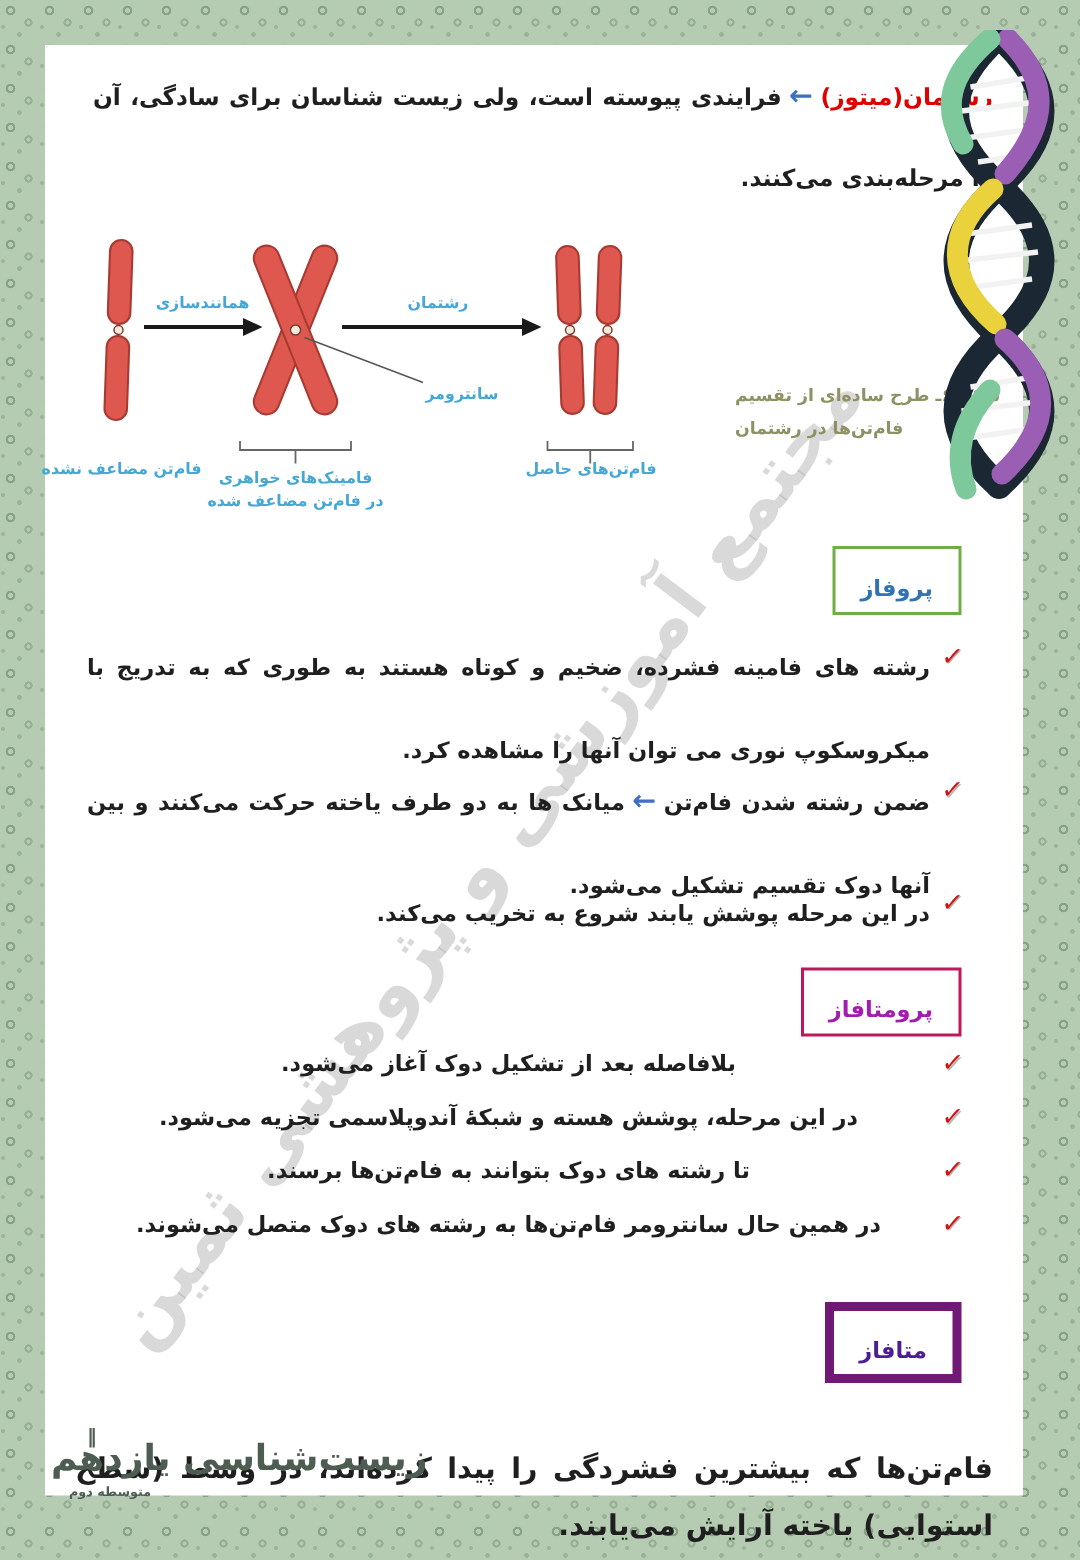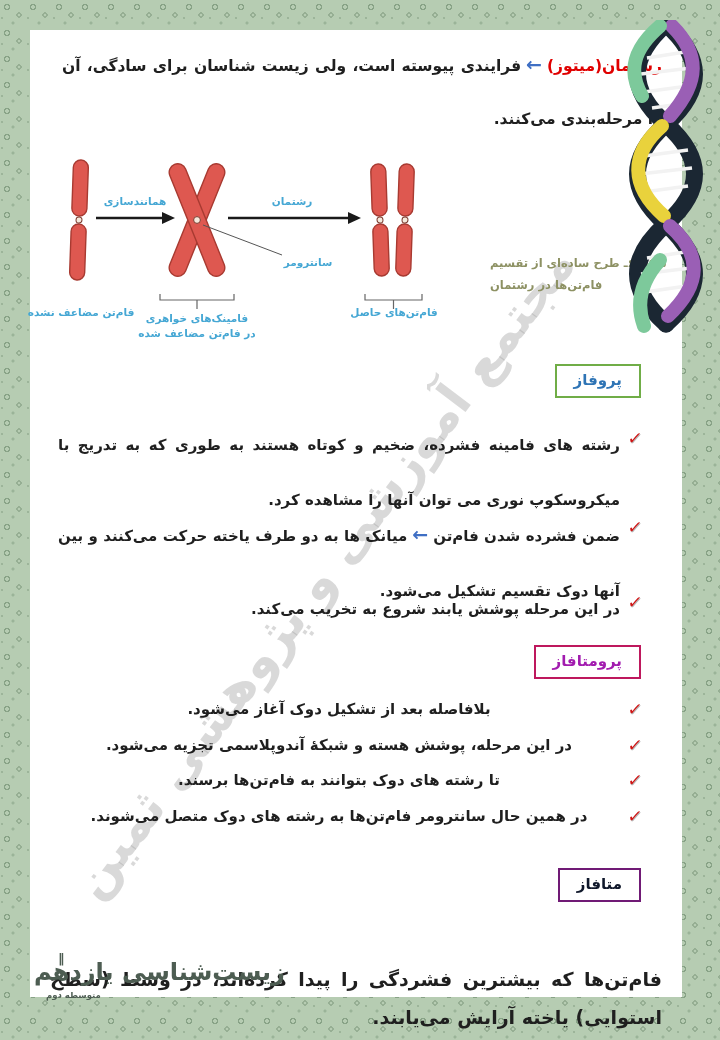--- a/index.html
+++ b/index.html
@@ -46,26 +46,26 @@
   .figure-svg { position:absolute; top:118px; left:12px; overflow:visible; z-index:4; }
   .fig-caption {
     position:absolute; top:223px; left:460px; width:178px; z-index:4;
     direction:rtl; text-align:left;
     font-size:11.5px; font-weight:bold; color:#8d9163; line-height:1.9;
   }
 
   
   .phase-box {
     position:absolute; right:41px; z-index:4;
-    display:inline-block; padding:5px 17px 7px;
+    display:inline-block; padding:17px 17px 7px;
     font-size:15px; font-weight:bold; background:#fff;
   }
   .phase-green  { top:334px; border:2px solid #70ad47; color:#2e74b5; }
   .phase-blue   { top:615px; border:2px solid #be185d; color:#a21caf; }
-  .phase-gold   { top:838px; border:2px solid #701a75; color:#0f172a;text-align:right; }
+  .phase-gold   { top:838px; border:6px solid #701a75; color:#4c1d95;text-align:right; }
 
   
   .bullet {
     position:absolute; right:40px; left:28px; z-index:4;
     display:flex; direction:rtl; align-items:flex-start;
   }
   .check {
     flex:0 0 22px; font-size:17px; font-weight:bold; color:#cf1414;
     line-height:40px; text-shadow:1px 1px 0 rgba(90,90,90,.45);
     transform:skewX(-8deg);
@@ -166,21 +166,21 @@
 
     <div class="phase-box phase-green">پروفاز</div>
 
     <div class="bullet b1">
       <span class="check">✓</span>
       <span class="btext">رشته های فامینه فشرده، ضخیم و کوتاه هستند به طوری که به تدریج با میکروسکوپ نوری می توان آنها را مشاهده کرد.</span>
     </div>
 
     <div class="bullet b2">
       <span class="check">✓</span>
-      <span class="btext"><span>ضمن فشرده شدن فام‌تن</span><span class="blue-arrow">←</span><span>میانک ها به دو طرف یاخته حرکت می‌کنند و بین آنها دوک تقسیم تشکیل می‌شود.</span></span>
+      <span class="btext"><span>ضمن رشته شدن فام‌تن</span><span class="blue-arrow">←</span><span>میانک ها به دو طرف یاخته حرکت می‌کنند و بین آنها دوک تقسیم تشکیل می‌شود.</span></span>
     </div>
 
     <div class="bullet b3">
       <span class="check">✓</span>
       <span class="btext">در این مرحله پوشش یابند شروع به تخریب می‌کند.</span>
     </div>
 
     <div class="phase-box phase-blue">پرومتافاز</div>
 
     <div class="pm-list">

